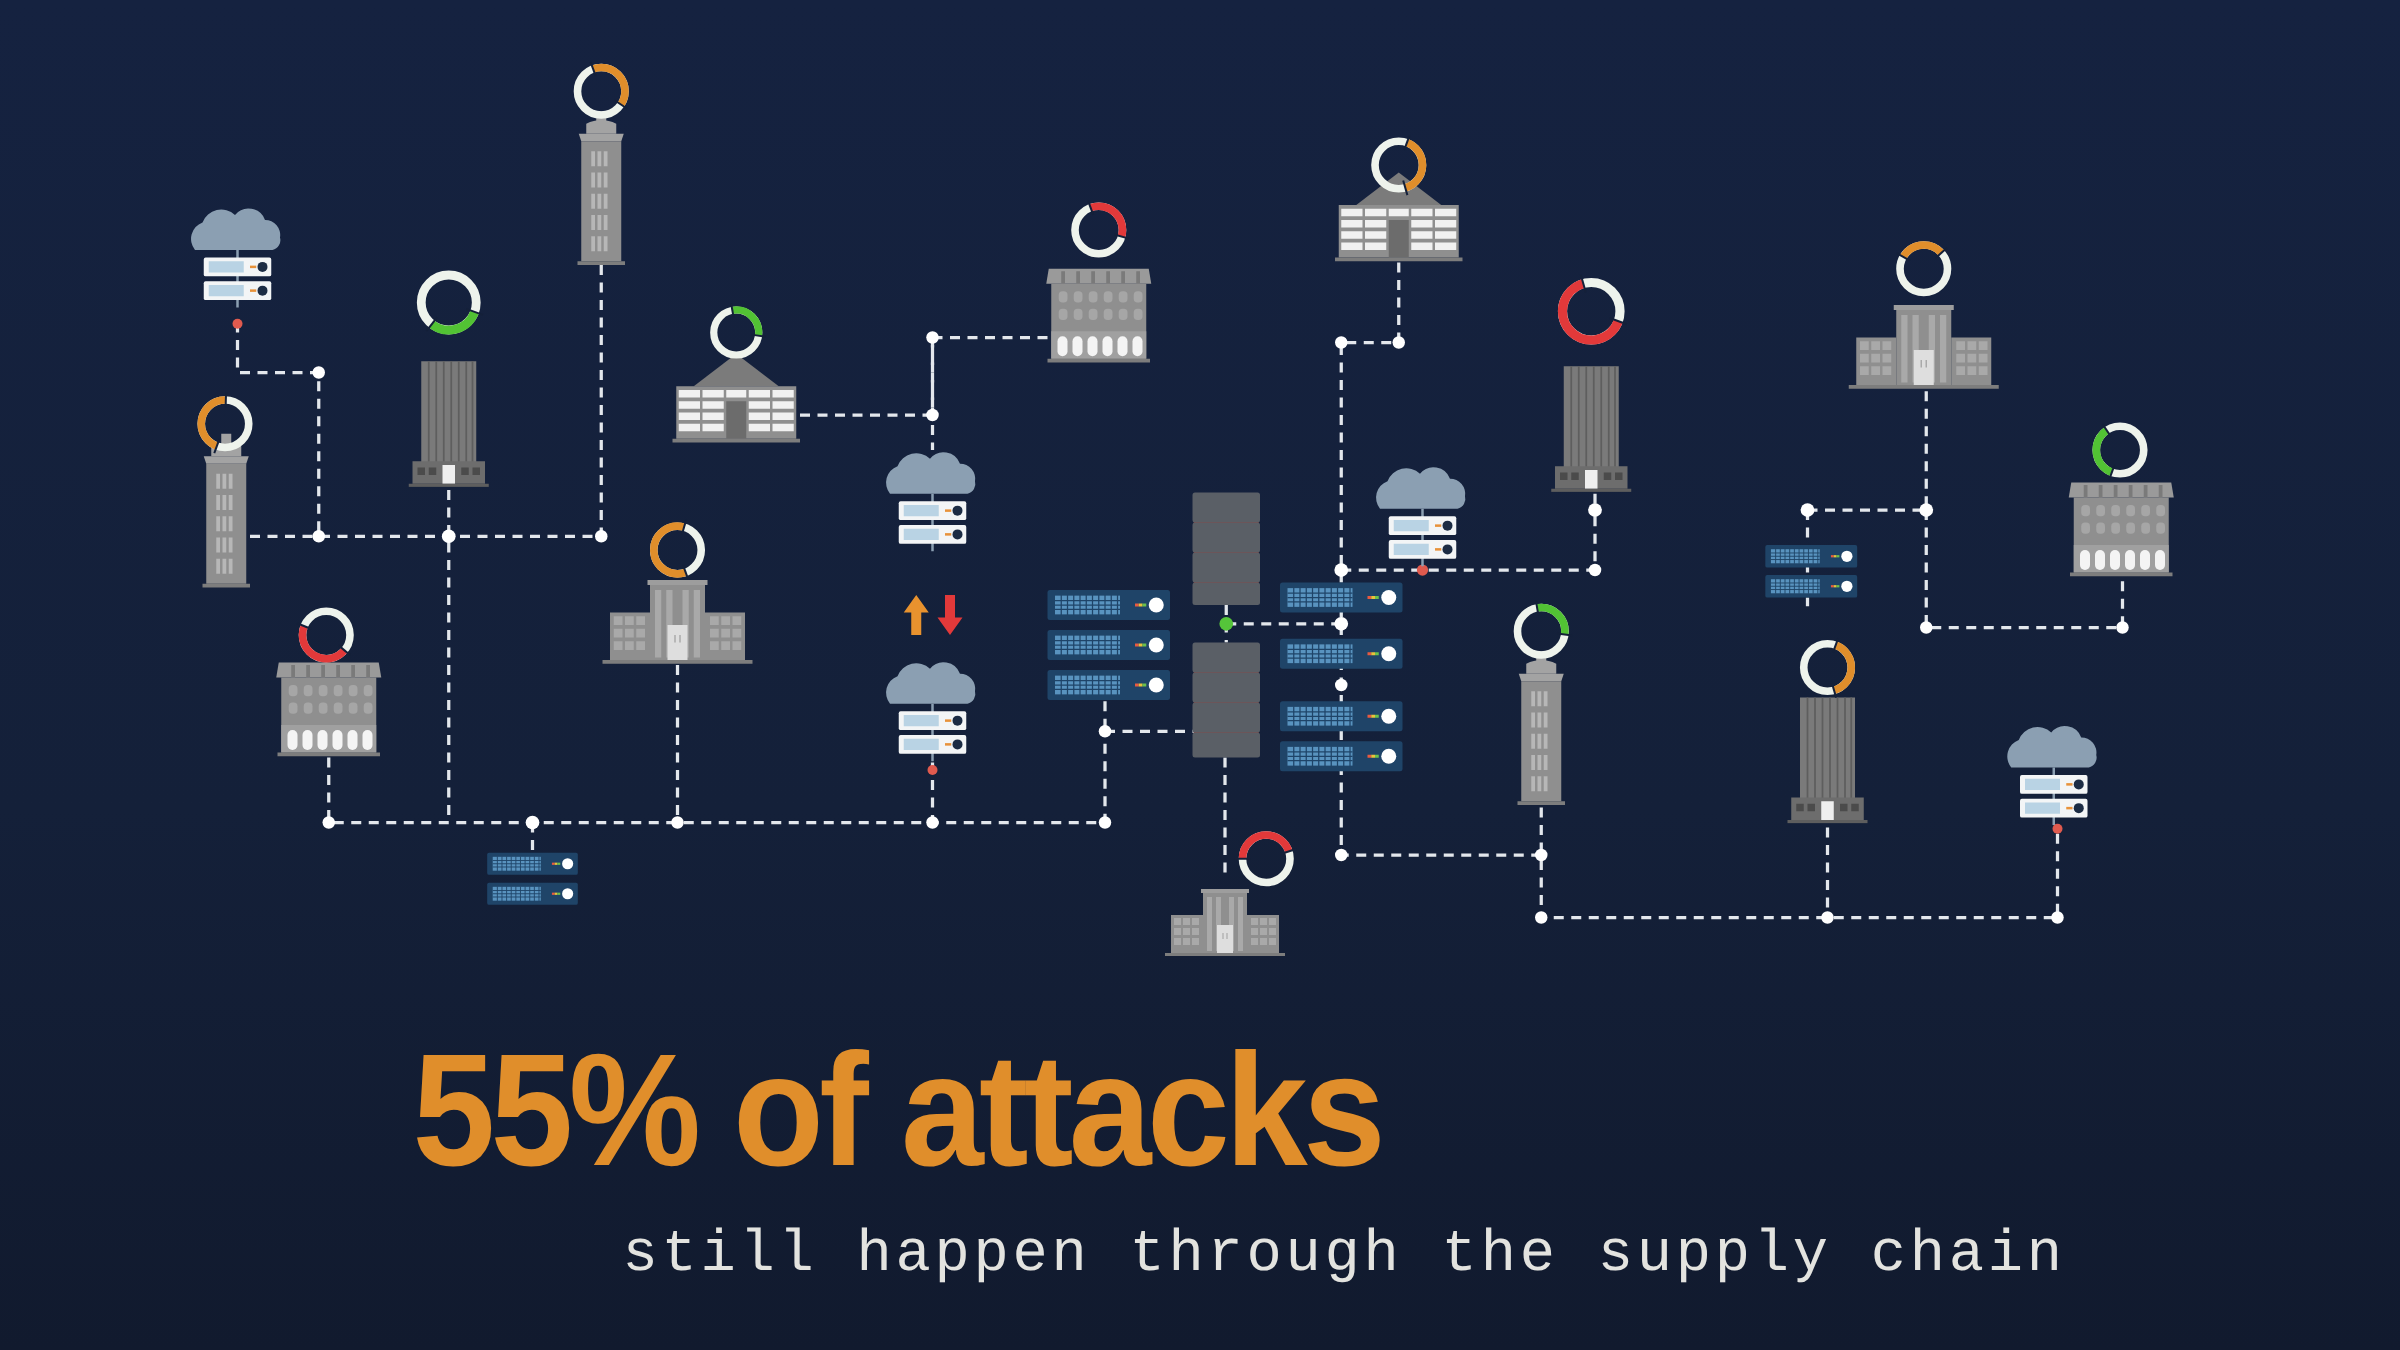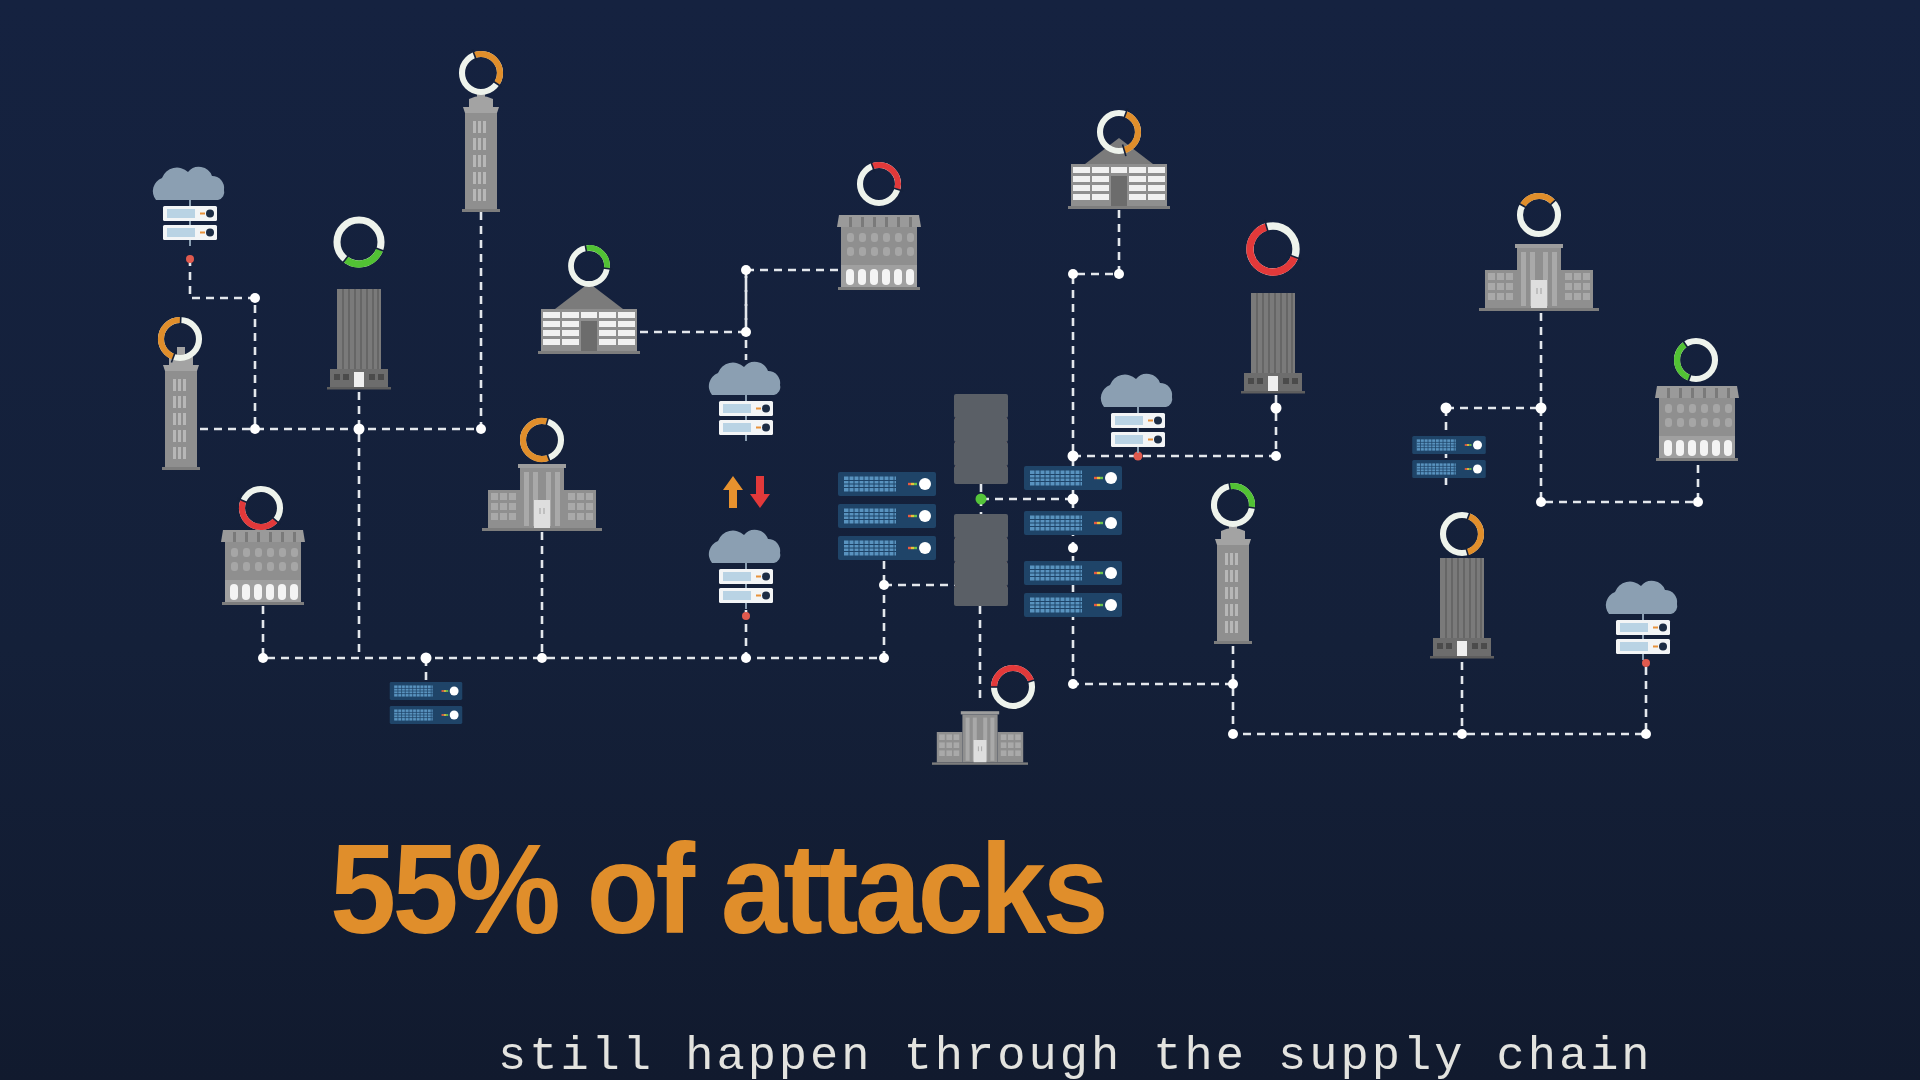--- a/index.html
+++ b/index.html
@@ -1,19 +1,19 @@
 <!DOCTYPE html>
 <html><head>
 <meta charset="utf-8">
 <style>
   html,body{margin:0;padding:0;}
   body{width:1920px;height:1080px;overflow:hidden;background:linear-gradient(180deg,#152240 0%,#142039 60%,#111a2e 100%);position:relative;font-family:"Liberation Sans",sans-serif;}
   #stage{position:absolute;left:0;top:0;width:1920px;height:1080px;}
   .headline{position:absolute;left:330px;top:825px;font-family:"Liberation Sans",sans-serif;font-weight:bold;font-size:128px;letter-spacing:-4px;color:#e08e2b;line-height:1;white-space:nowrap;transform:scaleX(0.93);transform-origin:left top;}
-  .subline{position:absolute;left:498px;top:1033px;font-family:"Liberation Mono",monospace;font-size:47px;color:#e3e3df;letter-spacing:3px;line-height:1;white-space:nowrap;}
+  .subline{position:absolute;left:498px;top:981px;font-family:"Liberation Mono",monospace;font-size:47px;color:#e3e3df;letter-spacing:3px;line-height:1;white-space:nowrap;}
 </style>
 </head>
 <body>
 
 <svg id="stage" width="1920" height="1080" viewBox="0 0 1920 1080" xmlns="http://www.w3.org/2000/svg">
   <defs>
 
     <style>
       .lk{stroke:#e3e7ec;stroke-width:2.6;stroke-dasharray:8 6;fill:none;}
       .lko{stroke:#e8922e;stroke-width:3.2;stroke-dasharray:10 6;fill:none;filter:url(#glow);}

